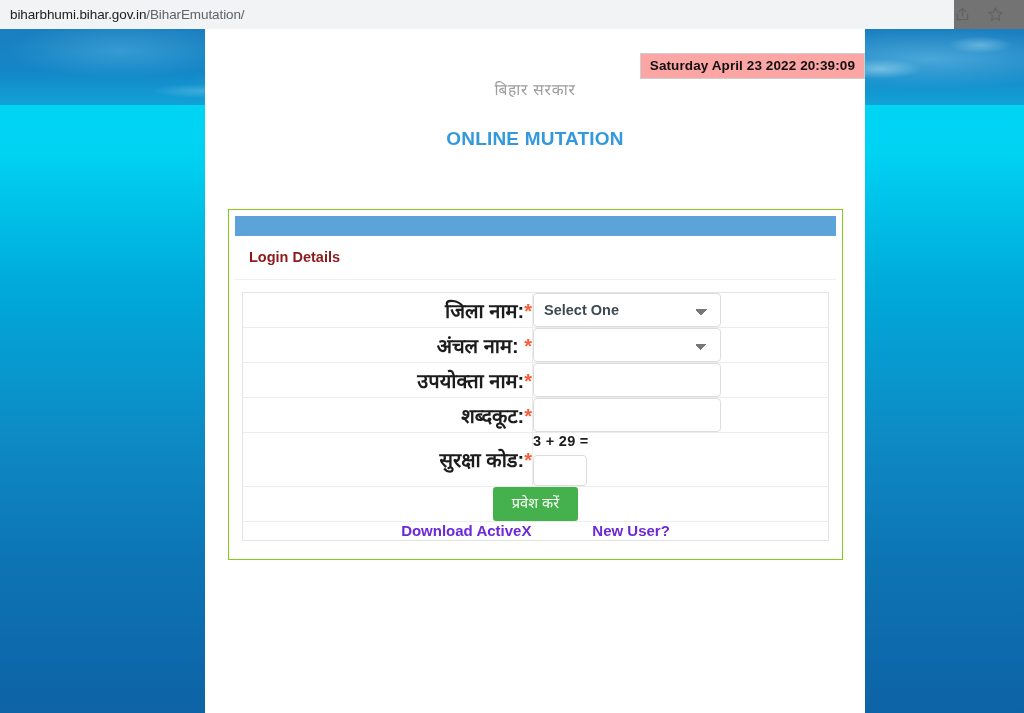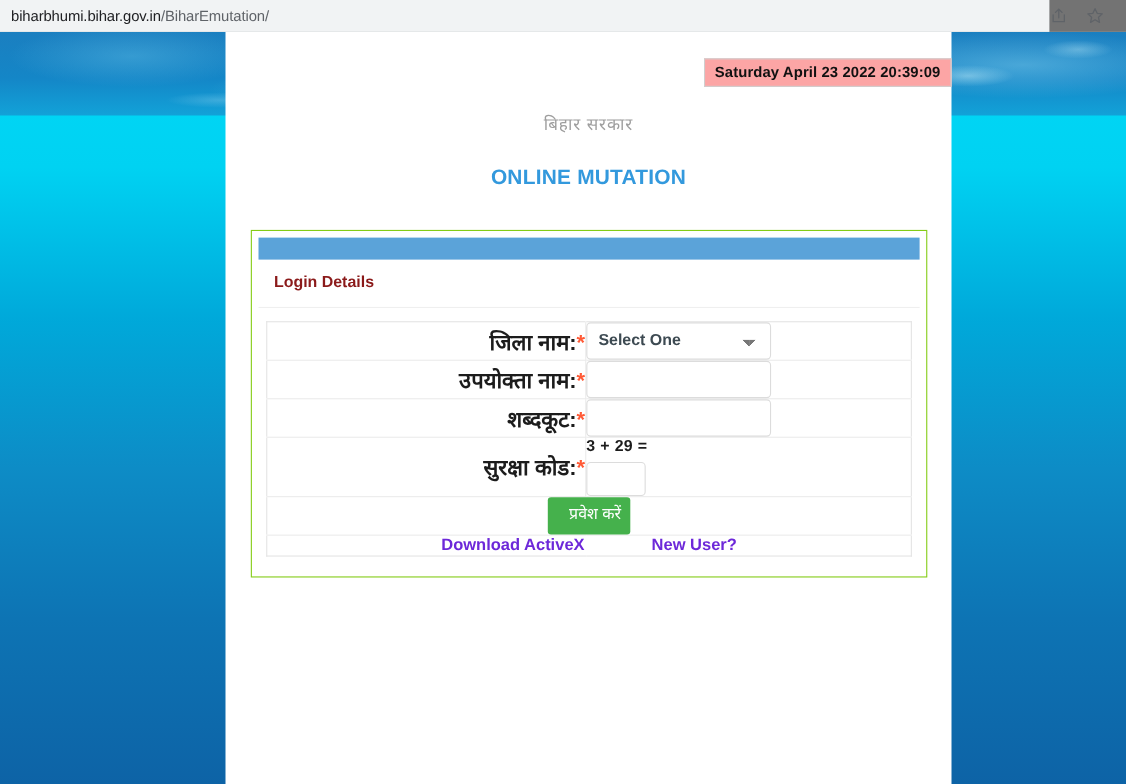--- a/index.html
+++ b/index.html
@@ -112,21 +112,21 @@
     padding: 4px 9px 5px 9px;
     font-size: 13.5px;
     font-weight: bold;
     color: #111;
     white-space: nowrap;
     letter-spacing: 0.1px;
   }
 
   .gov-line1 {
     text-align: center;
-    margin-top: 72px;
+    margin-top: 49px;
     font-size: 15.5px;
     color: #9e9e9e;
     letter-spacing: 0.8px;
   }
   .gov-line2 {
     text-align: center;
     margin-top: 23px;
     font-size: 16.5px;
     color: #9e9e9e;
     letter-spacing: 0.8px;
@@ -194,21 +194,21 @@
   .req { color: #ff5a36; font-weight: bold; }
 
   select.inp, input.inp {
     font-family: "Liberation Sans", "DejaVu Sans", sans-serif;
     font-size: 14.5px;
     color: #3d4a52;
     background: #fff;
     border: 1px solid #dcdcdc;
     border-radius: 4px;
     height: 34px;
-    width: 168px;
+    width: 188px;
     padding: 0 10px;
     outline: none;
     font-weight: bold;
   }
   select.inp {
     -webkit-appearance: none;
     appearance: none;
     background-image:
       linear-gradient(45deg, transparent 50%, #777 50%),
       linear-gradient(135deg, #777 50%, transparent 50%);
@@ -237,21 +237,21 @@
     text-align: center;
     padding: 14px 0 14px 0;
   }
   .btn-submit {
     background: #45b14c;
     color: #ffffff;
     border: none;
     border-radius: 3px;
     font-family: "Liberation Sans", "DejaVu Sans", sans-serif;
     font-size: 14.5px;
-    padding: 9px 8px 10px 19px;
+    padding: 9px 19px 10px 19px;
     cursor: pointer;
     line-height: 1;
   }
   .links-row td {
     text-align: center;
     padding: 16px 0 17px 0;
   }
   .link-a {
     color: #6d28d9;
     font-size: 15px;
@@ -309,20 +309,30 @@
               <td class="label-cell">
                 <span>जिला नाम:</span><span class="req">*</span>
               </td>
               <td class="field-cell">
                 <select class="inp">
                   <option>Select One</option>
                 </select>
               </td>
             </tr>
 
+            <tr>
+              <td class="label-cell">
+                <span>अंचल नाम: </span><span class="req">*</span>
+              </td>
+              <td class="field-cell">
+                <select class="inp">
+                  <option></option>
+                </select>
+              </td>
+            </tr>
 
             <tr>
               <td class="label-cell">
                 <span>उपयोक्ता नाम:</span><span class="req">*</span>
               </td>
               <td class="field-cell">
                 <input class="inp" type="text" value="" style="">
               </td>
             </tr>
 

